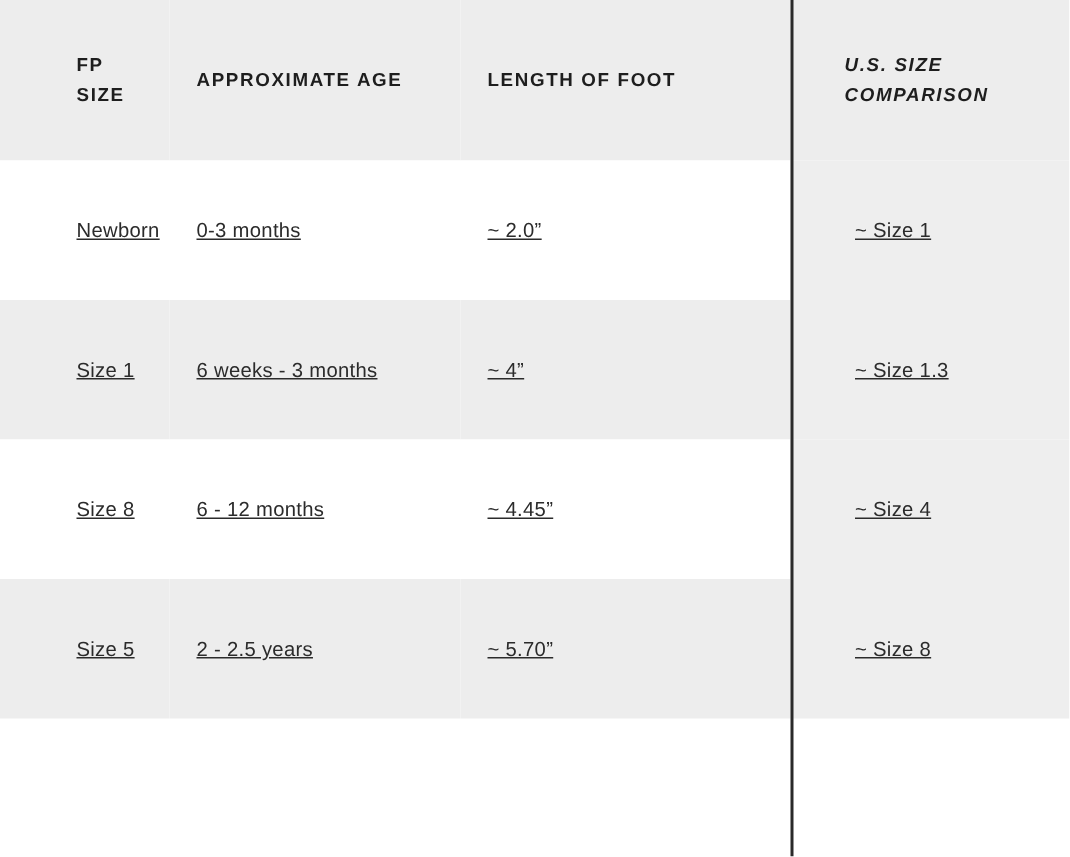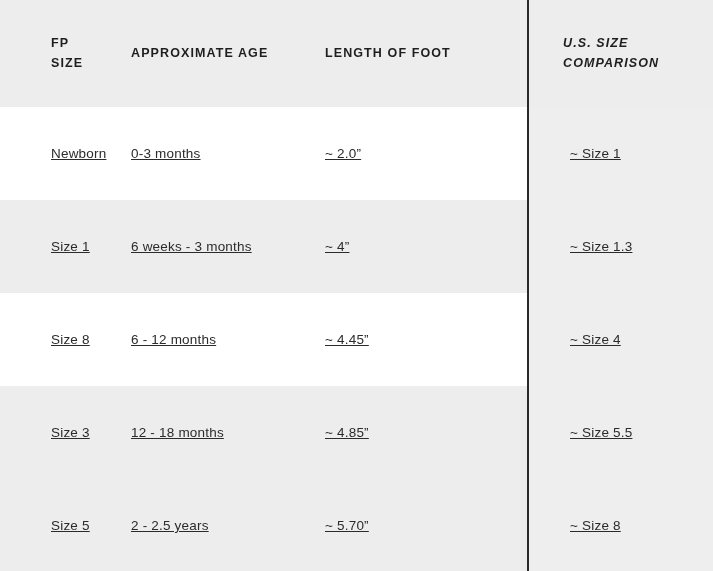--- a/index.html
+++ b/index.html
@@ -160,34 +160,20 @@
           </td>
         <td class="col2">
             <div class="pad">~ 4.45”</div>
           </td>
         <td class="col3">
             <div class="pad">~ Size 4</div>
           </td>
       </tr>
       <tr class="odd">
         <td class="col0">
-            <div class="pad">Size 3</div>
-          </td>
-        <td class="col1">
-            <div class="pad">12 - 18 months</div>
-          </td>
-        <td class="col2">
-            <div class="pad">~ 4.85”</div>
-          </td>
-        <td class="col3">
-            <div class="pad">~ Size 5.5</div>
-          </td>
-      </tr>
-      <tr class="odd">
-        <td class="col0">
             <div class="pad">Size 5</div>
           </td>
         <td class="col1">
             <div class="pad">2 - 2.5 years</div>
           </td>
         <td class="col2">
             <div class="pad">~ 5.70”</div>
           </td>
         <td class="col3">
             <div class="pad">~ Size 8</div>

